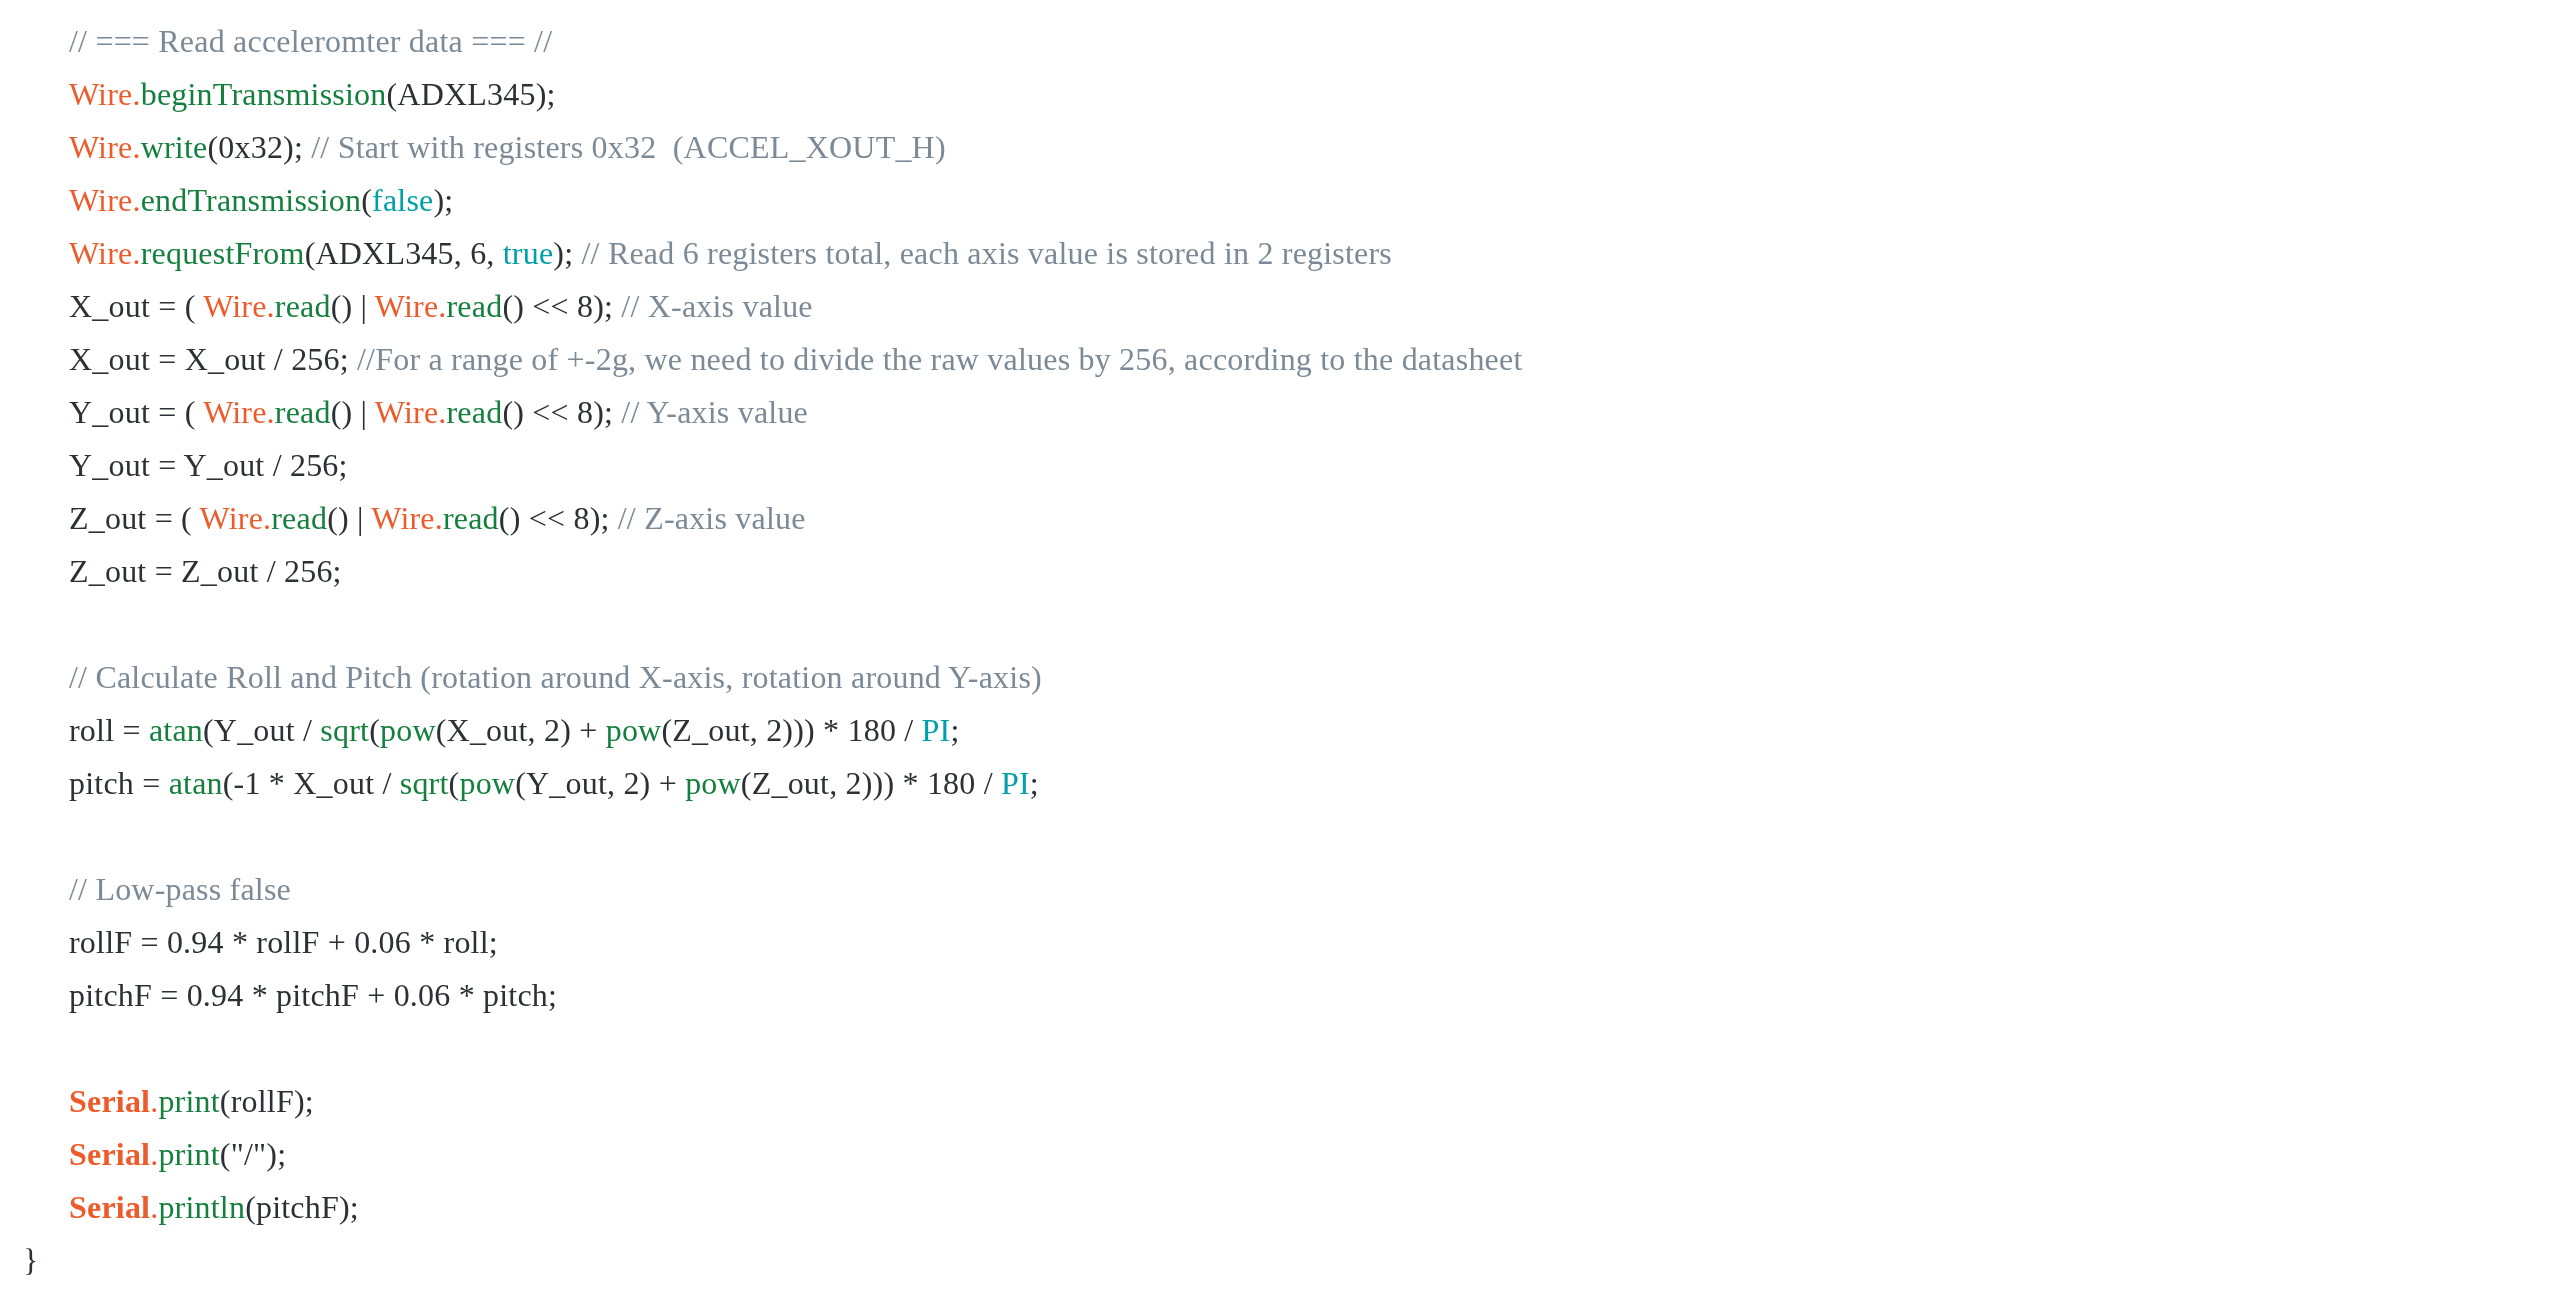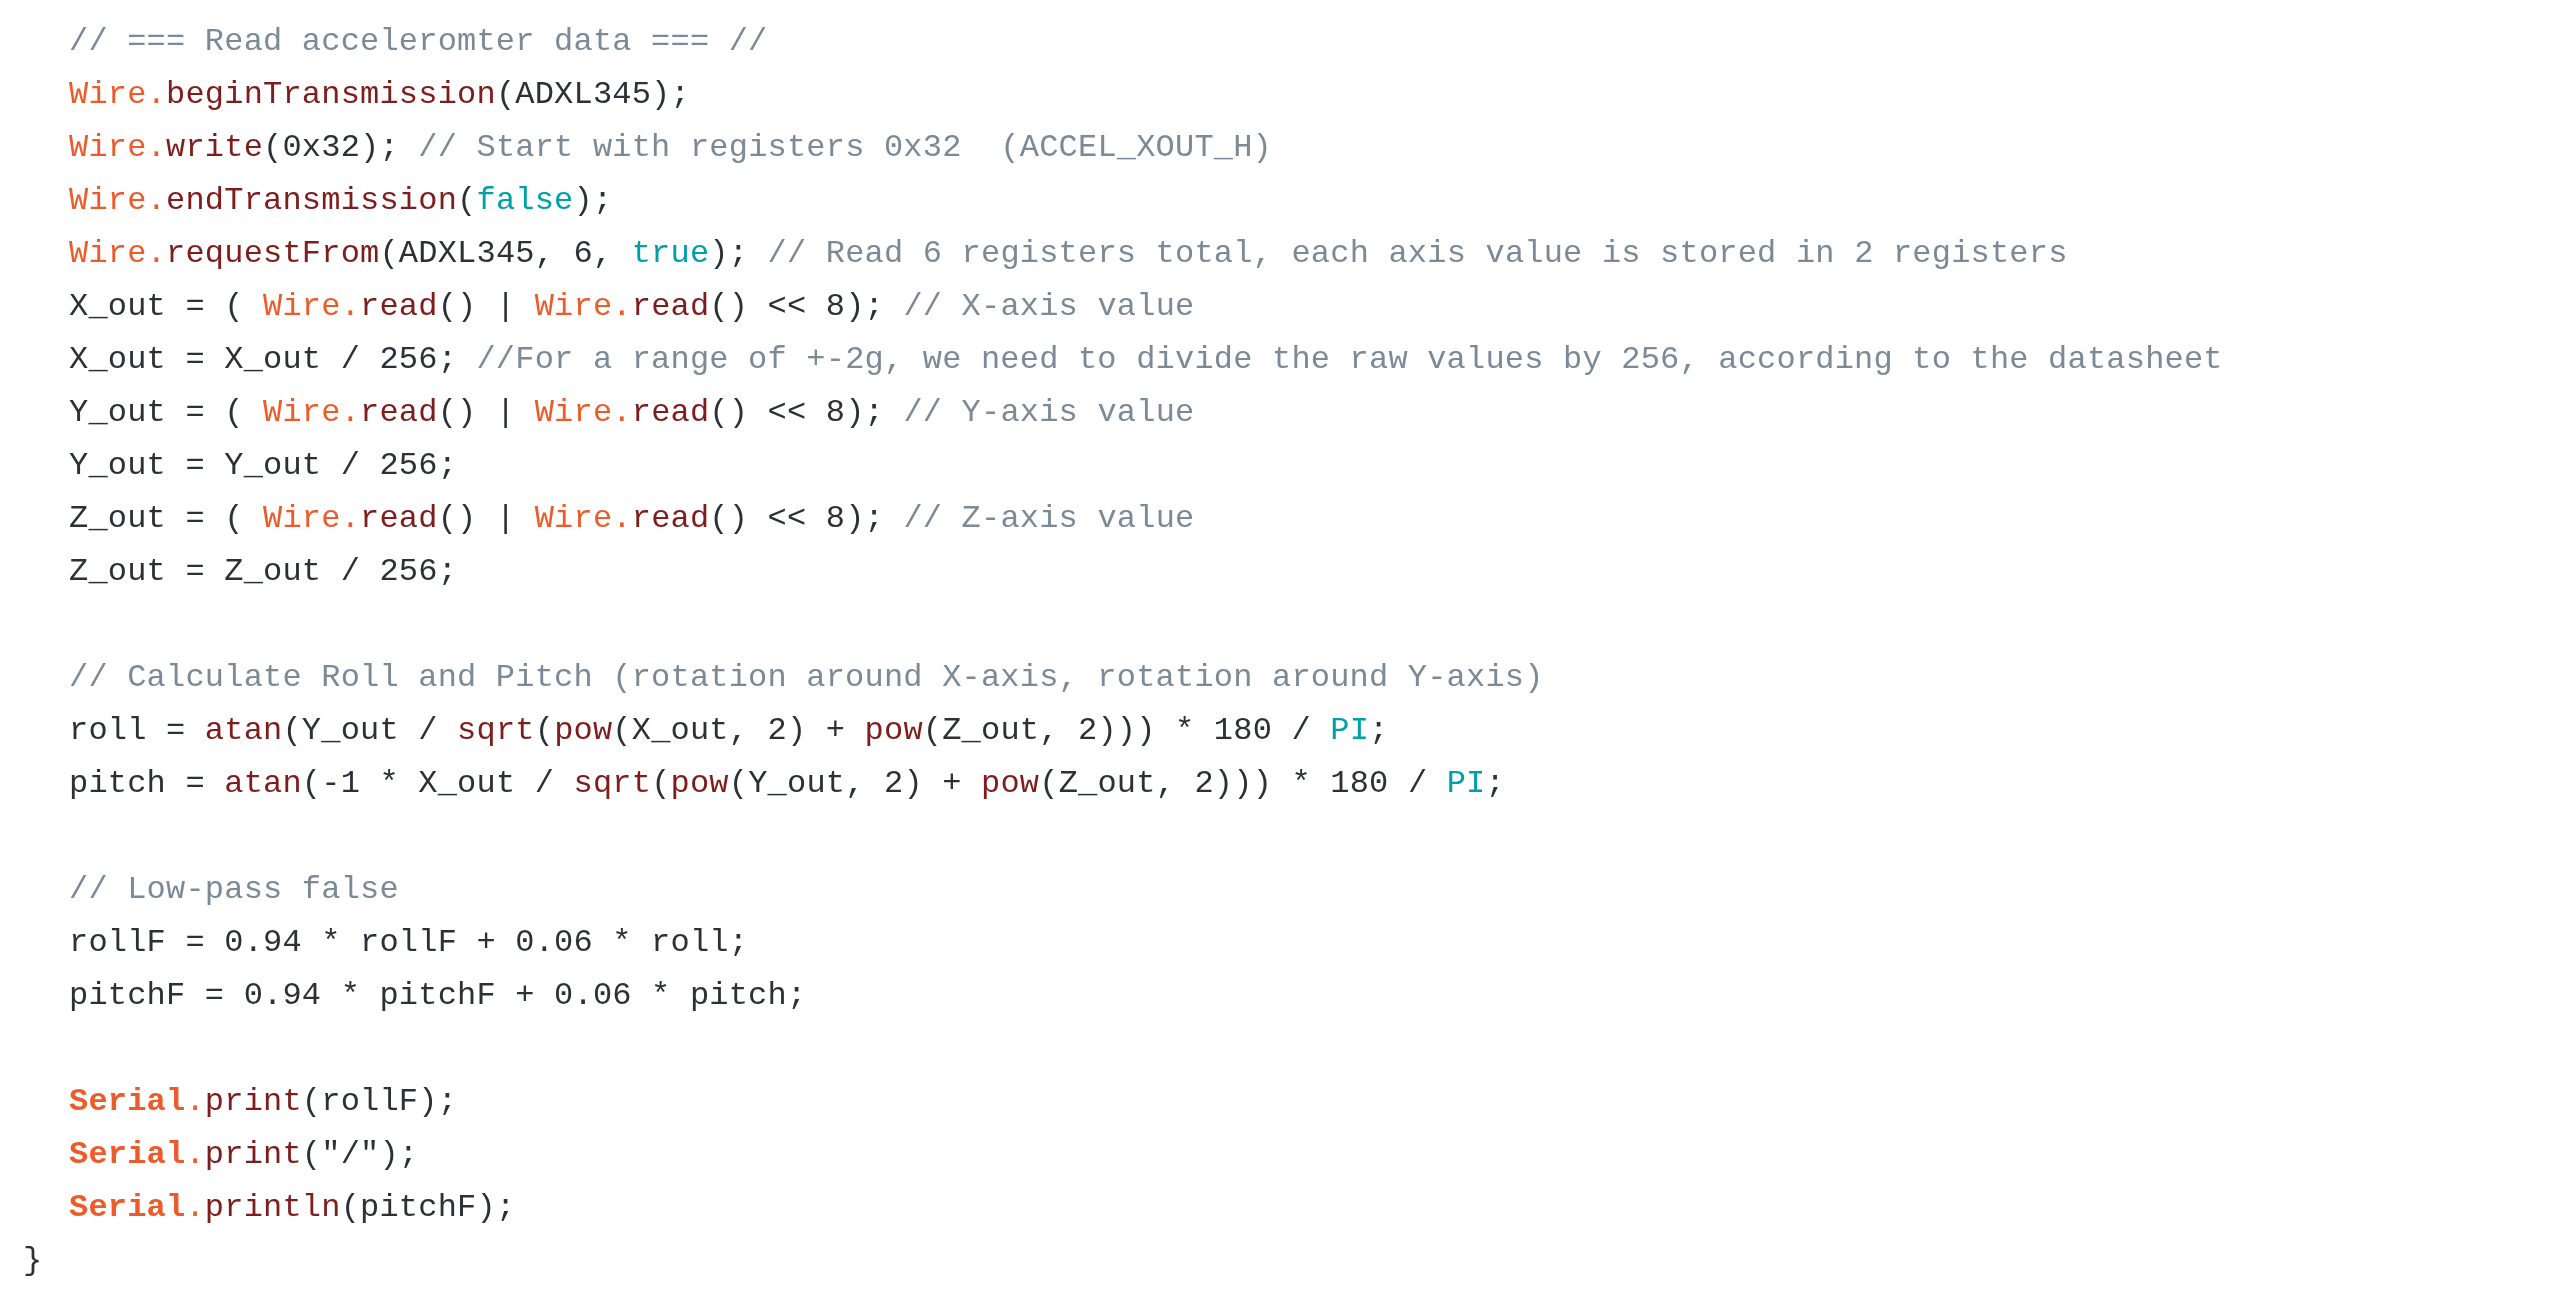--- a/index.html
+++ b/index.html
@@ -9,41 +9,42 @@
   }
   body {
     width: 2576px;
     height: 1294px;
     overflow: hidden;
     font-family: "Liberation Mono", "DejaVu Sans Mono", monospace;
   }
   #code-listing {
     padding: 14.7px 0 0 0;
     box-sizing: border-box;
+    font-family: Liberation Serif, serif;
   }
   .code-line {
     height: 53px;
     line-height: 53px;
     white-space: pre;
     font-size: 32px;
     letter-spacing: 0.2px;
     color: #2b3134;
     padding-left: 69px;
     box-sizing: border-box;
   }
   .code-line.outdent {
     padding-left: 23px;
   }
   .code-line.blank {
     height: 53px;
   }
   
   .tok-comment { color: #7b8a96; }
   .tok-object  { color: #ee5b2b; margin-top: 48px; }
-  .tok-method  { color: #7f1d1d; }
+  .tok-method  { color: #15803d; }
   .tok-keyword { color: #00a0a8; }
   .tok-plain   { color: #2b3134; margin-top: 48px; }
   .tok-string  { color: #2b3134; }
   .tok-bold    { font-weight: bold; }
 </style>
 </head>
 <body>
 
 <div id="code-listing">
     <div class="code-line"><span class="tok-comment">// === Read acceleromter data === //</span></div>

